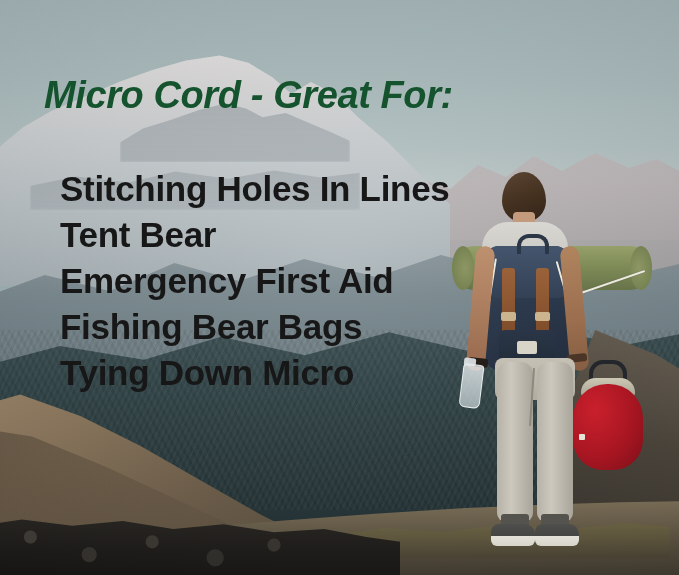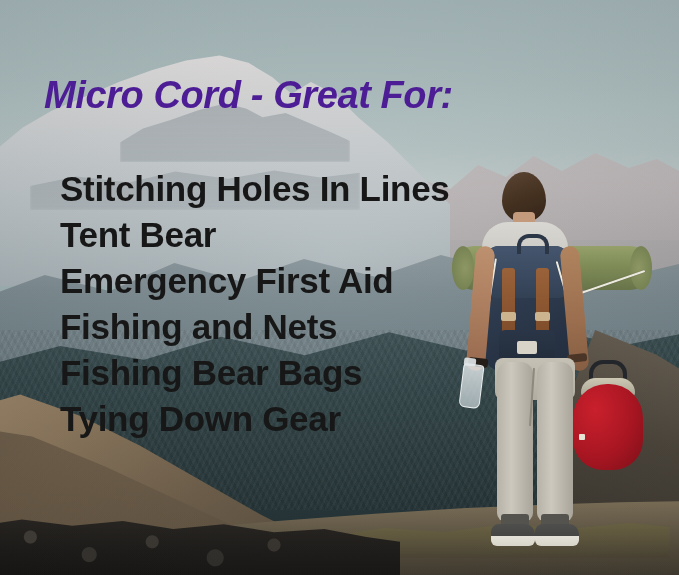--- a/index.html
+++ b/index.html
@@ -398,21 +398,21 @@
   }
 
   
   .headline {
     position: absolute;
     left: 44px;
     top: 74px;
     font-size: 38px;
     font-weight: bold;
     font-style: italic;
-    color: #4c1d95;
+    color: #14532d;
     letter-spacing: -0.4px;
     white-space: nowrap;
   }
   .bullets {
     position: absolute;
     left: 60px;
     top: 166px;
     margin: 0;
     padding: 0;
     list-style: none;
@@ -494,18 +494,17 @@
     <div class="sack"></div>
     <div class="sack-tag"></div>
   </div>
 
   <div class="headline">Micro Cord - Great For:</div>
 
   <ul class="bullets">
     <li>Stitching Holes In Lines</li>
     <li>Tent Bear</li>
     <li>Emergency First Aid</li>
-    <li>Fishing and Nets</li>
     <li>Fishing Bear Bags</li>
-    <li>Tying Down Gear</li>
+    <li>Tying Down Micro</li>
   </ul>
 
 </div>
 
 </body></html>

